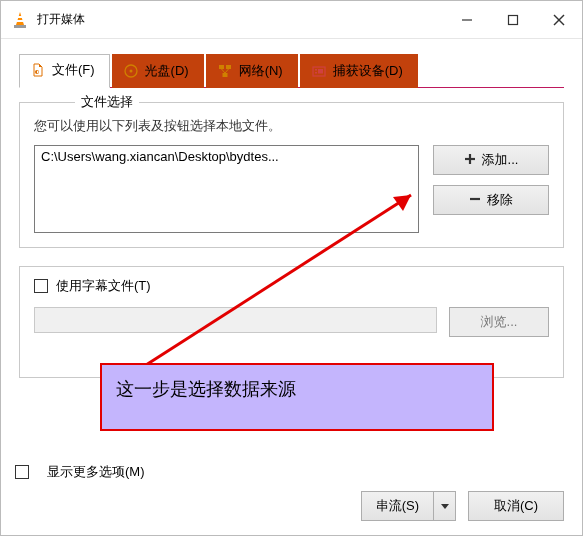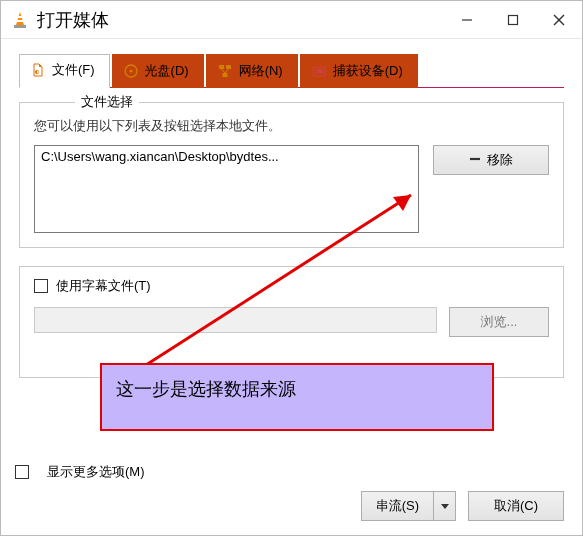--- a/index.html
+++ b/index.html
@@ -18,21 +18,21 @@
     position: relative;
   }
   .titlebar {
     height: 38px;
     display: flex;
     align-items: center;
     border-bottom: 1px solid #e6e6e6;
     background: #fff;
   }
   .vlc-icon { margin: 0 8px 0 10px; display:flex; align-items:center; }
-  .title-text { flex: 1; font-size: 18px; }
+  .title-text { flex: 1; font-size: 12px; }
   .win-btn {
     width: 46px; height: 30px;
     display: flex; align-items: center; justify-content: center;
     color: #333;
   }
   .tabs {
     display: flex;
     margin: 14px 18px 0 18px;
     border-bottom: 1px solid #be185d;
     text-align: right;
@@ -220,20 +220,27 @@
   <div class="fieldset">
     <div class="legend">文件选择</div>
     <div class="desc">您可以使用以下列表及按钮选择本地文件。</div>
     <div class="file-row">
       <div class="file-list">
         <div class="file-item">C:\Users\wang.xiancan\Desktop\bydtes...</div>
       </div>
       <div class="btn-col">
         <div class="wbtn">
           <span><svg width="12" height="12">
+                <line x1="6" y1="1" x2="6" y2="11" stroke="#333" stroke-width="2.2"></line>
+                <line x1="1" y1="6" x2="11" y2="6" stroke="#333" stroke-width="2.2"></line>
+              </svg></span>
+          <span>添加...</span>
+        </div>
+        <div class="wbtn">
+          <span><svg width="12" height="12">
                 <line x1="1" y1="6" x2="11" y2="6" stroke="#333" stroke-width="2.2"></line>
               </svg></span>
           <span>移除</span>
         </div>
       </div>
     </div>
   </div>
 
   <div class="subtitle-block">
     <div class="check-row">

